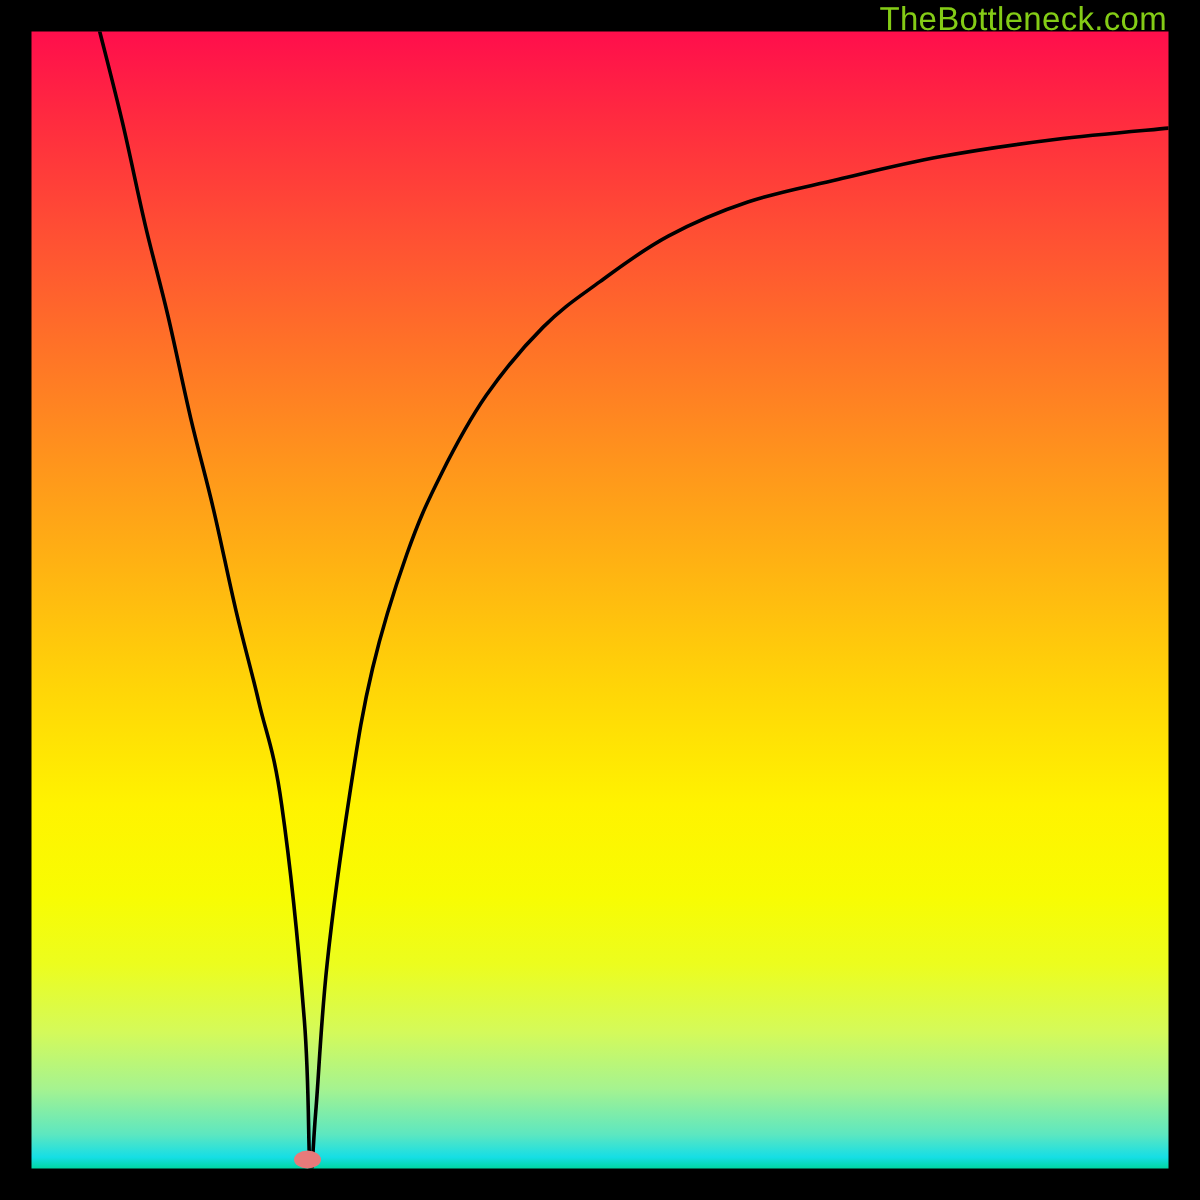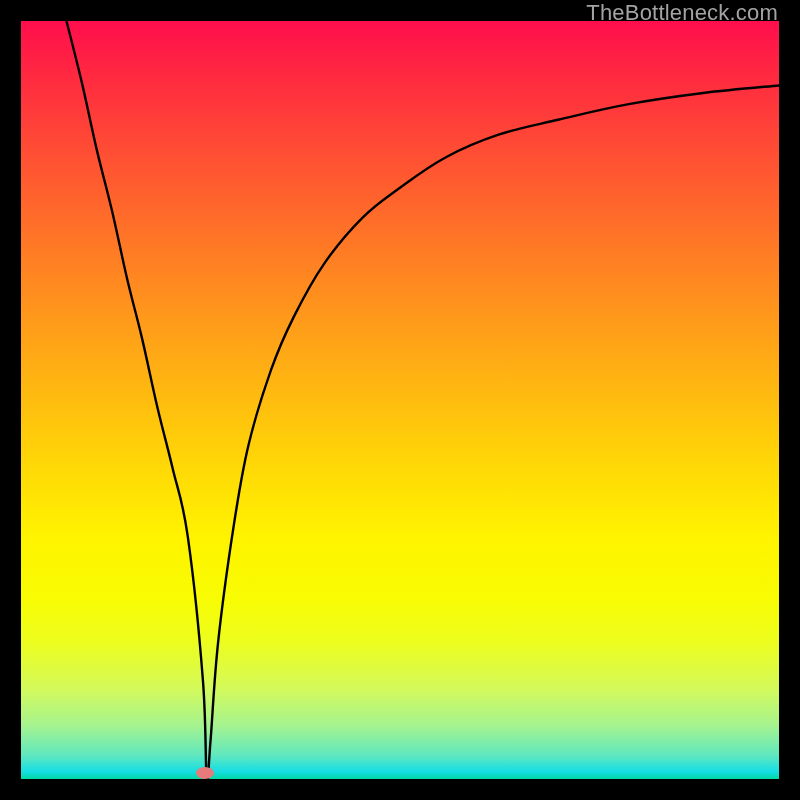--- a/index.html
+++ b/index.html
@@ -48,21 +48,21 @@
     position: absolute;
     left: 0;
     top: 0;
     width: 758px;
     height: 758px;
   }
   .attribution {
     position: absolute;
     top: 0px;
     right: 22px;
-    color: #a3a3a3;
+    color: #84cc16;
     font-size: 22px;
     letter-spacing: 0.2px;
     font-weight: 500;
     background: transparent;
     z-index: 10;
   }
   .marker {
     position: absolute;
     width: 18px;
     height: 12px;

